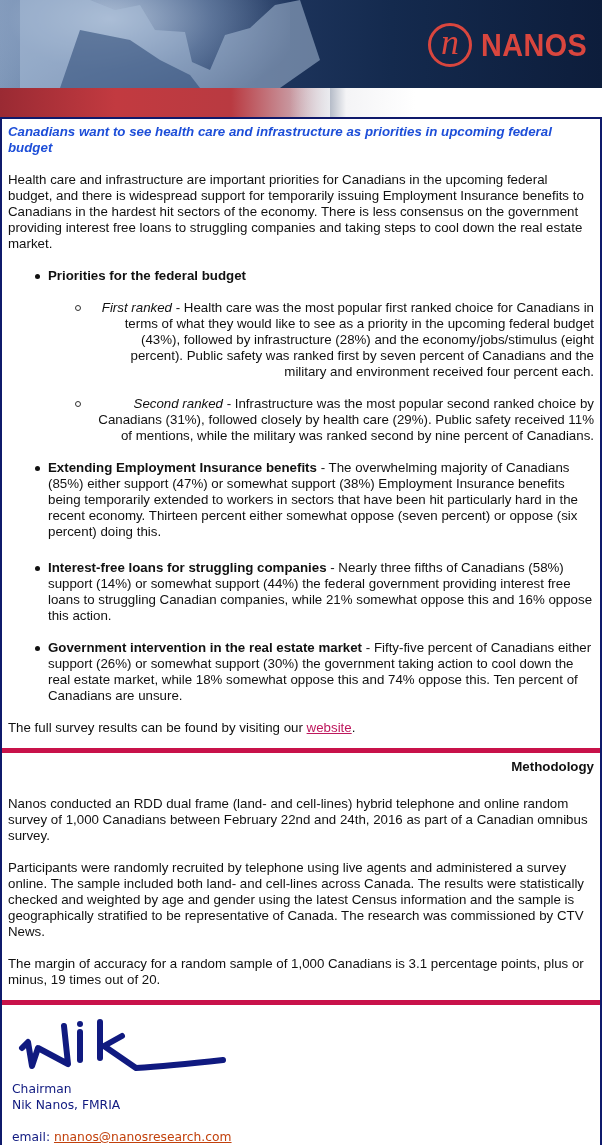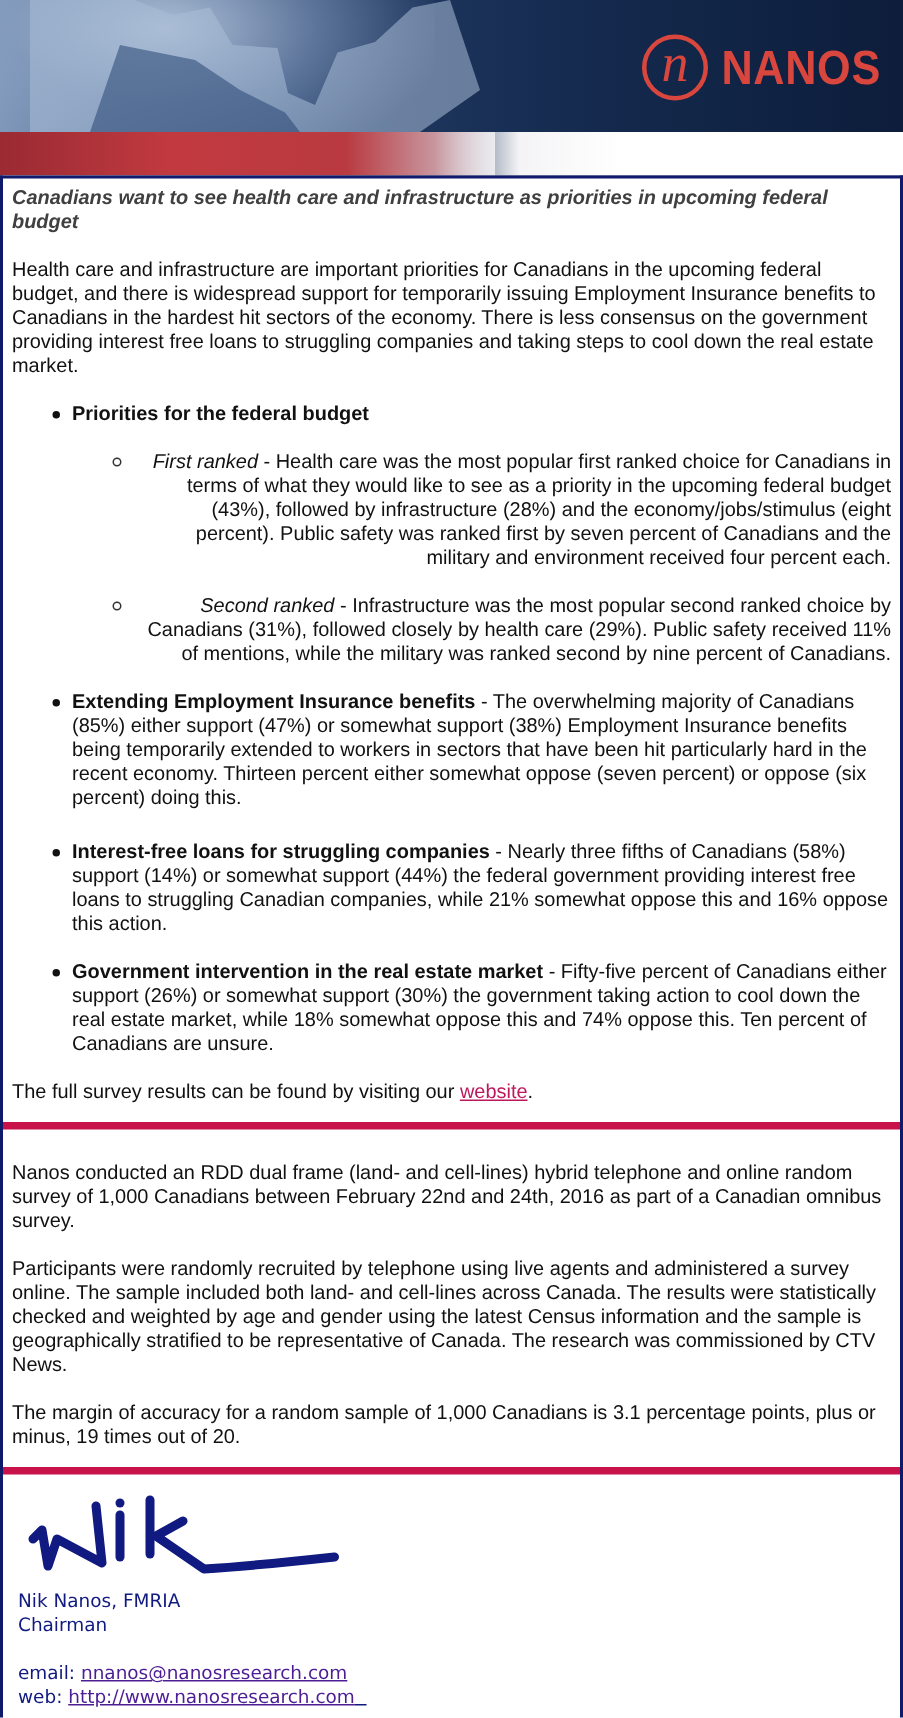--- a/index.html
+++ b/index.html
@@ -22,39 +22,39 @@
             color:#d9463e; font-family:"Liberation Serif", serif; font-style:italic; font-size:36px;
             line-height:1; padding-bottom:6px; }
   .logo-text { margin-left:9px; color:#d9463e; font-family:"Liberation Sans", sans-serif;
             font-weight:bold; font-size:32px; letter-spacing:0.5px; transform:scaleX(0.9); transform-origin:left center; }
 
   
   .container { position:absolute; left:0; top:117px; width:602px; height:1028px;
             box-sizing:border-box; border-left:2px solid #0f1a6b; border-right:2px solid #0f1a6b;
             border-top:2px solid #0f1a6b; }
   .section { padding:0 6px 0 6px; font-size:13.3px; line-height:16px; }
-  .headline { margin:5px 0 0 0; font-weight:bold; font-style:italic; font-size:13.3px; line-height:16px; color:#404040; }
+  .headline { margin:5px 0 0 0; font-weight:bold; font-style:italic; font-size:13.3px; line-height:16px; color:#1d4ed8; }
   p { margin:0; }
   .p-gap { height:16px; }
   ul.main { margin:0; padding:0 0 0 40px; list-style:none; }
   ul.main > li { position:relative; }
   ul.main > li::before { content:""; position:absolute; left:-13px; top:6px; width:5px; height:5px;
             background:#111; border-radius:50%; }
   ul.sub { margin:0; padding:0 0 0 40px; list-style:none;text-align:right; }
   ul.sub > li { position:relative; }
   ul.sub > li::before { content:""; position:absolute; left:-13px; top:5px; width:4px; height:4px;
             border:1px solid #333; border-radius:50%; }
   .b { font-weight:bold;text-align:right; }
   .i { font-style:italic; }
   a.link { color:#be185d; text-decoration:underline; }
   .divider { height:5px; background:#c8124a; margin:0; }
 
   
   .sig { padding:0 0 0 10px; font-family:"DejaVu Sans", sans-serif; font-size:12.3px; line-height:16px; color:#101a80; }
-  .sig a { color:#4c1d95; text-decoration:underline;margin-top:24px; }
+  .sig a { color:#c2410c; text-decoration:underline;margin-top:24px; }
   .sig-svg { display:block; margin:13px 0 0 6px; }
 </style>
 </head>
 <body>
 
 <div class="banner">
   <div class="leaf-light"></div>
   <svg class="leaf-shape" width="300" height="117" viewBox="0 0 300 117">
     <path d="M0,0 L70,0 L95,10 L120,5 L135,30 L165,32 L172,62 L190,70 L205,35 L230,28 L255,5 L280,0 L300,60 L260,88 L0,88 Z" fill="rgba(170,190,215,0.55)"></path>
     <path d="M60,30 L110,40 L140,60 L170,75 L180,88 L40,88 Z" fill="rgba(40,70,115,0.55)"></path>
@@ -89,20 +89,21 @@
       <li style="margin-top:16px"><span class="b">Government intervention in the real estate market</span><span> - Fifty-five percent of Canadians either support (26%) or somewhat support (30%) the government taking action to cool down the real estate market, while 18% somewhat oppose this and 74% oppose this. Ten percent of Canadians are unsure.</span></li>
     </ul>
     <div class="p-gap"></div>
     <p><span>The full survey results can be found by visiting our </span><a href="#" class="link">website</a><span>.</span></p>
     <div style="height:12px"></div>
   </div>
 
   <div class="divider"></div>
 
   <div class="section">
+    <p class="b" style="margin-top:6px">Methodology</p>
     <div class="p-gap"></div>
     <div style="height:5px"></div>
     <p>Nanos conducted an RDD dual frame (land- and cell-lines) hybrid telephone and online random survey of 1,000 Canadians between February 22nd and 24th, 2016 as part of a Canadian omnibus survey.</p>
     <div class="p-gap"></div>
     <p>Participants were randomly recruited by telephone using live agents and administered a survey online. The sample included both land- and cell-lines across Canada. The results were statistically checked and weighted by age and gender using the latest Census information and the sample is geographically stratified to be representative of Canada. The research was commissioned by CTV News.</p>
     <div class="p-gap"></div>
     <p>The margin of accuracy for a random sample of 1,000 Canadians is 3.1 percentage points, plus or minus, 19 times out of 20.</p>
     <div style="height:12px"></div>
   </div>
 
@@ -112,19 +113,19 @@
     <svg class="sig-svg" width="215" height="55" viewBox="0 0 215 55">
       <g fill="none" stroke="#101a80" stroke-width="6" stroke-linecap="round" stroke-linejoin="round">
         <path d="M4,30 L10,24 L14,48 L20,30 L50,46 L46,8"></path>
         <path d="M62,14 L62,42"></path>
         <path d="M82,4 L82,40"></path>
         <path d="M104,18 L86,28 L118,50 Q150,48 205,42"></path>
       </g>
       <circle cx="62" cy="6" r="3" fill="#101a80"></circle>
     </svg>
     <div style="height:8px"></div>
+    <p>Chairman</p>
     <p>Nik Nanos, FMRIA</p>
-    <p>Chairman</p>
     <div class="p-gap"></div>
     <p><span>email: </span><a href="#">nnanos@nanosresearch.com</a></p>
     <p><span>web: </span><a href="#">http://www.nanosresearch.com</a><span style="text-decoration:underline">&nbsp;&nbsp;</span></p>
   </div>
 </div>
 
 </body></html>

